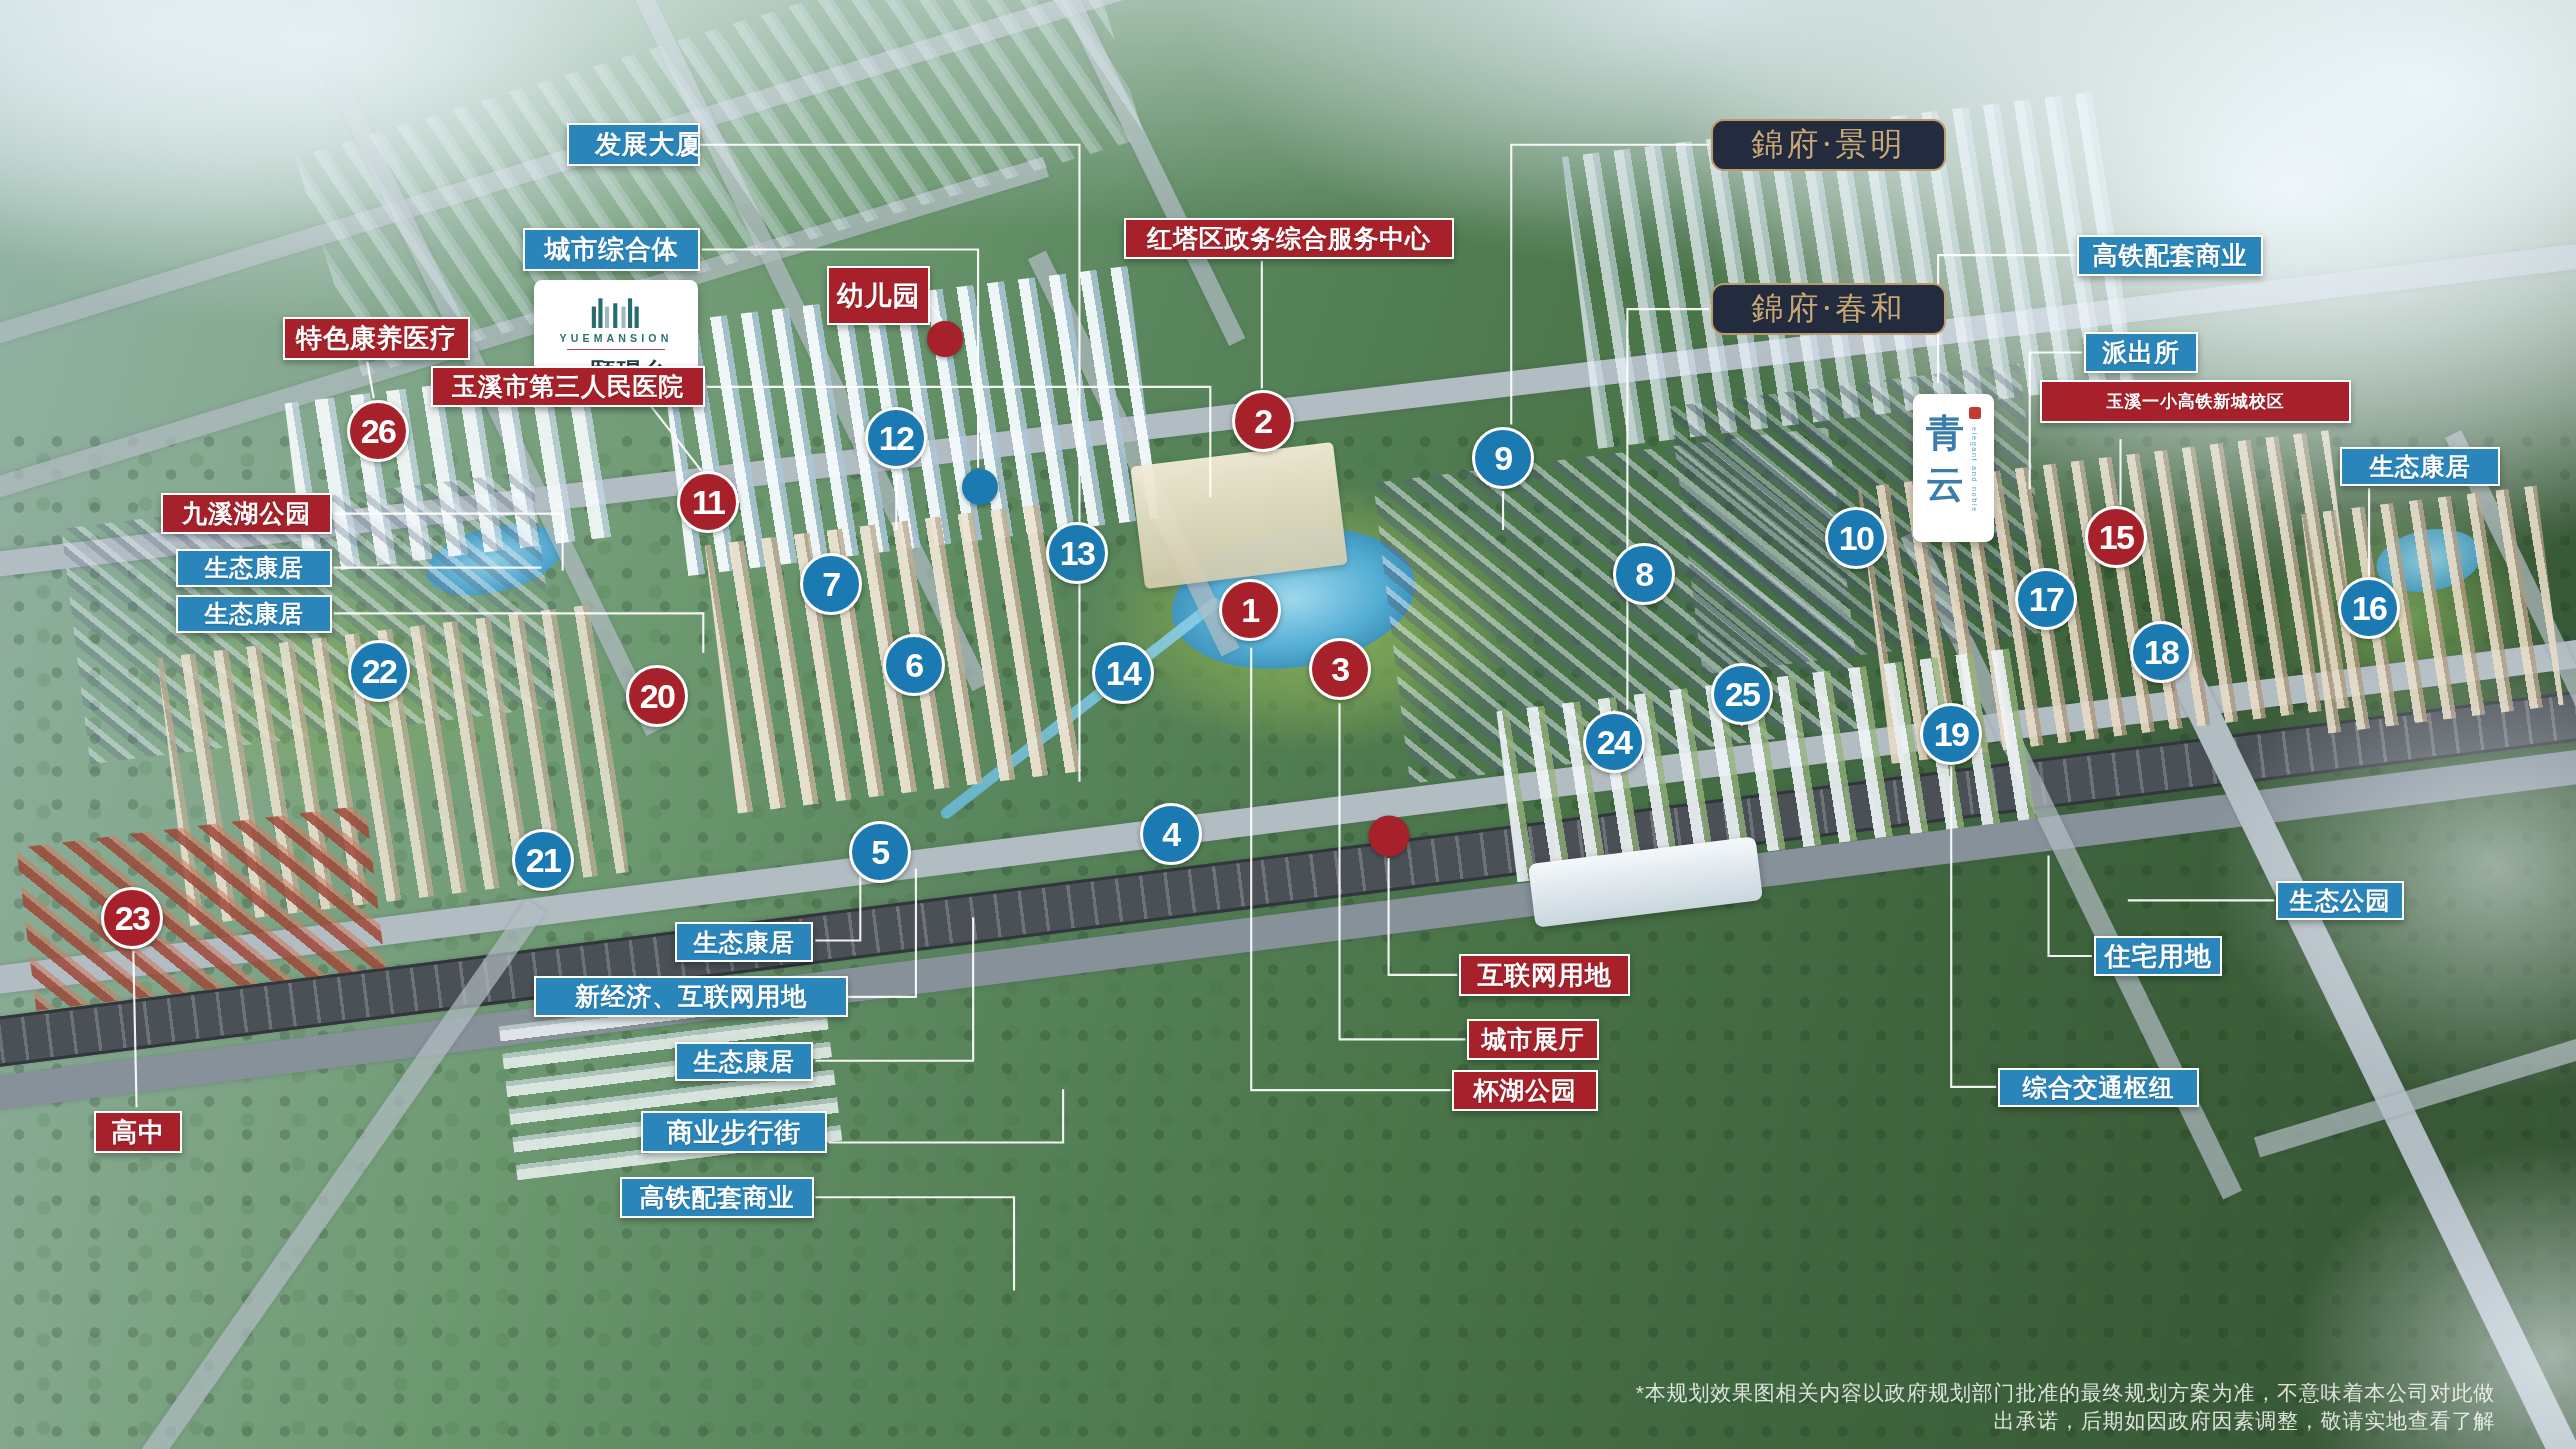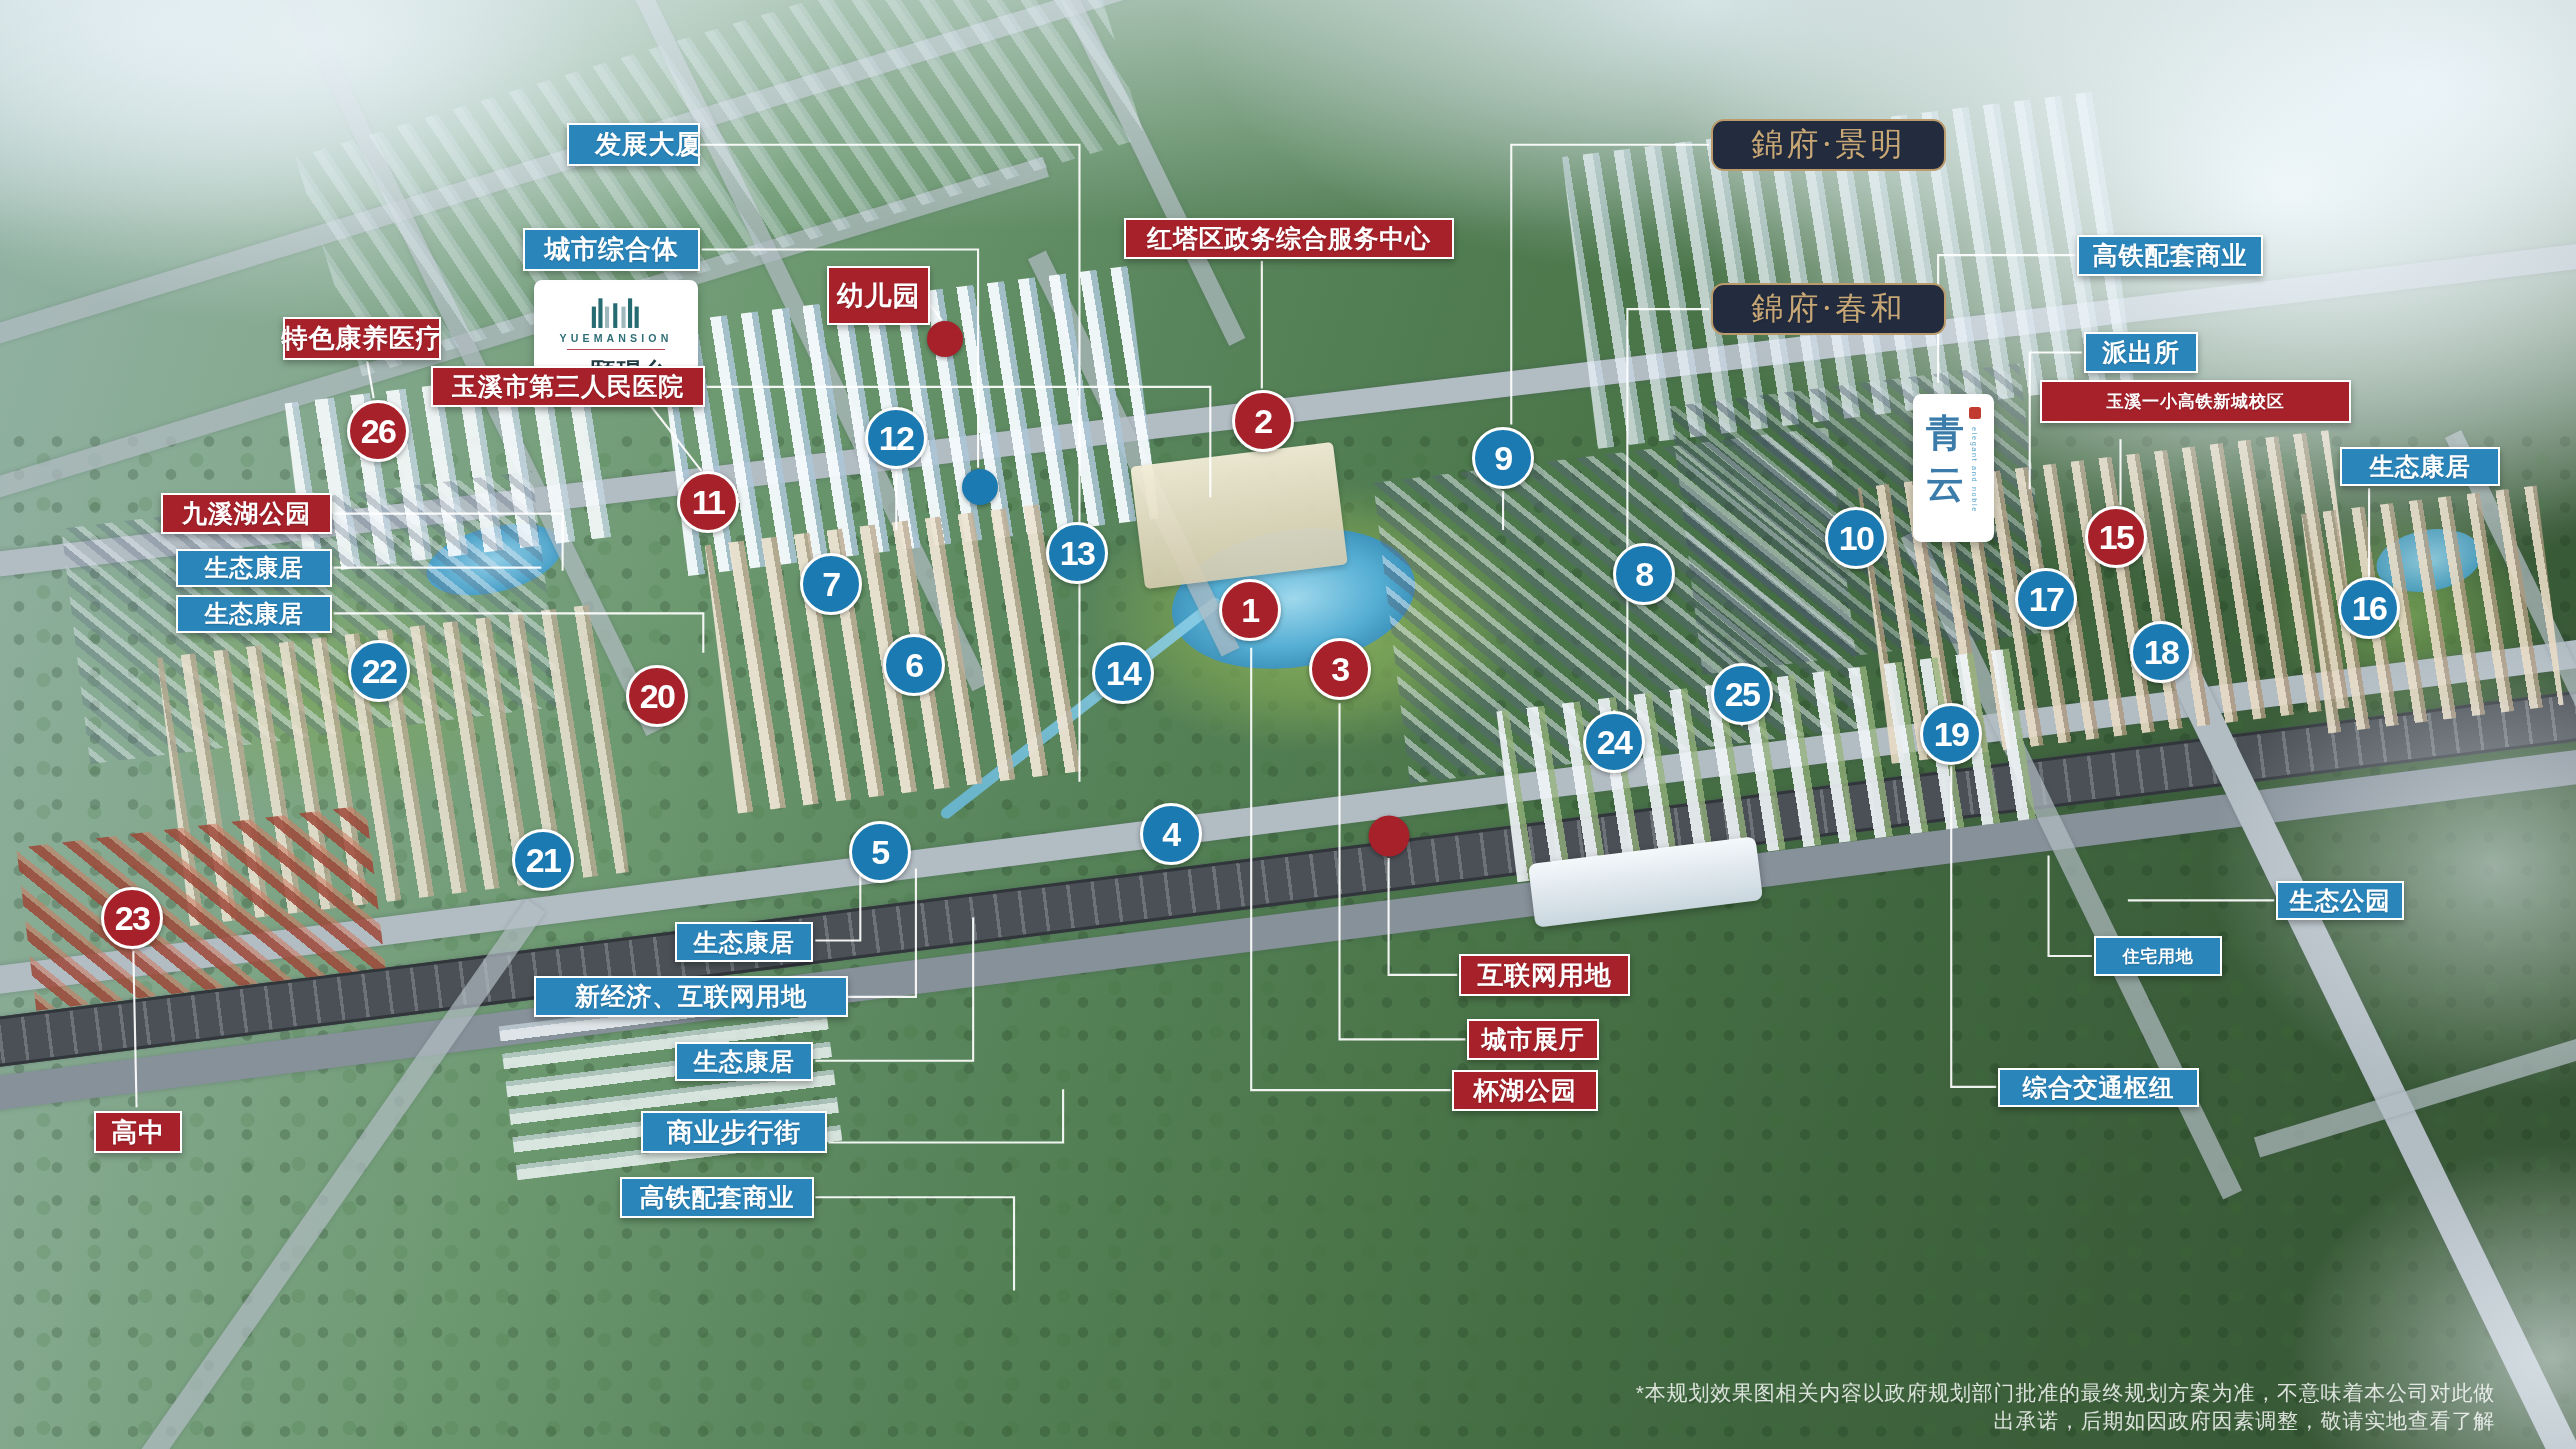--- a/index.html
+++ b/index.html
@@ -238,27 +238,27 @@
     <div class="label blue" style="left: 567px; top: 123px; width: 133px; height: 43px; font-size: 26px; padding-left: 30px;">发展大厦</div>
     <div class="label blue" style="left: 523px; top: 228px; width: 177px; height: 43px; font-size: 26px;">城市综合体</div>
     <div class="label red" style="left: 827px; top: 266px; width: 103px; height: 59px; font-size: 27px;">幼儿园</div>
     <div class="label red" style="left: 1124px; top: 218px; width: 330px; height: 41px; font-size: 25px;">红塔区政务综合服务中心</div>
     <div class="label dark" style="left: 1711px; top: 119px; width: 235px; height: 52px; font-size: 32px;">錦府·景明</div>
     <div class="label dark" style="left: 1711px; top: 283px; width: 235px; height: 52px; font-size: 32px;">錦府·春和</div>
     <div class="label blue" style="left: 2077px; top: 235px; width: 186px; height: 41px; font-size: 25px;">高铁配套商业</div>
     <div class="label blue" style="left: 2084px; top: 332px; width: 114px; height: 41px; font-size: 25px;">派出所</div>
     <div class="label red" style="left: 2040px; top: 380px; width: 311px; height: 43px; font-size: 17px;">玉溪一小高铁新城校区</div>
     <div class="label blue" style="left: 2340px; top: 447px; width: 160px; height: 39px; font-size: 24.5px;">生态康居</div>
-    <div class="label red" style="left: 283px; top: 317px; width: 158px; height: 43px; font-size: 26px;">特色康养医疗</div>
+    <div class="label red" style="left: 283px; top: 317px; width: 187px; height: 43px; font-size: 26px;">特色康养医疗</div>
     <div class="label red" style="left: 431px; top: 366px; width: 274px; height: 41px; font-size: 25px;">玉溪市第三人民医院</div>
     <div class="label red" style="left: 161px; top: 493px; width: 171px; height: 41px; font-size: 25px;">九溪湖公园</div>
     <div class="label blue" style="left: 176px; top: 549px; width: 156px; height: 38px; font-size: 24px;">生态康居</div>
     <div class="label blue" style="left: 176px; top: 595px; width: 156px; height: 38px; font-size: 24px;">生态康居</div>
     <div class="label blue" style="left: 2276px; top: 881px; width: 128px; height: 39px; font-size: 24.5px;">生态公园</div>
-    <div class="label blue" style="left: 2094px; top: 936px; width: 128px; height: 40px; font-size: 17px;">住宅用地</div>
+    <div class="label blue" style="left: 2094px; top: 936px; width: 128px; height: 40px; font-size: 26px;">住宅用地</div>
     <div class="label blue" style="left: 1998px; top: 1068px; width: 201px; height: 39px; font-size: 24.5px;">综合交通枢纽</div>
     <div class="label red" style="left: 1459px; top: 954px; width: 171px; height: 42px; font-size: 26px;">互联网用地</div>
     <div class="label red" style="left: 1467px; top: 1019px; width: 132px; height: 41px; font-size: 25px;">城市展厅</div>
     <div class="label red" style="left: 1452px; top: 1070px; width: 146px; height: 41px; font-size: 25px;">杯湖公园</div>
     <div class="label red" style="left: 94px; top: 1111px; width: 88px; height: 42px; font-size: 26px;">高中</div>
     <div class="label blue" style="left: 675px; top: 922px; width: 138px; height: 40px; font-size: 24.5px;">生态康居</div>
     <div class="label blue" style="left: 534px; top: 976px; width: 314px; height: 41px; font-size: 25px;">新经济、互联网用地</div>
     <div class="label blue" style="left: 675px; top: 1042px; width: 138px; height: 39px; font-size: 24.5px;">生态康居</div>
     <div class="label blue" style="left: 641px; top: 1111px; width: 186px; height: 42px; font-size: 26px;">商业步行街</div>
     <div class="label blue" style="left: 620px; top: 1177px; width: 194px; height: 41px; font-size: 25px;">高铁配套商业</div>

